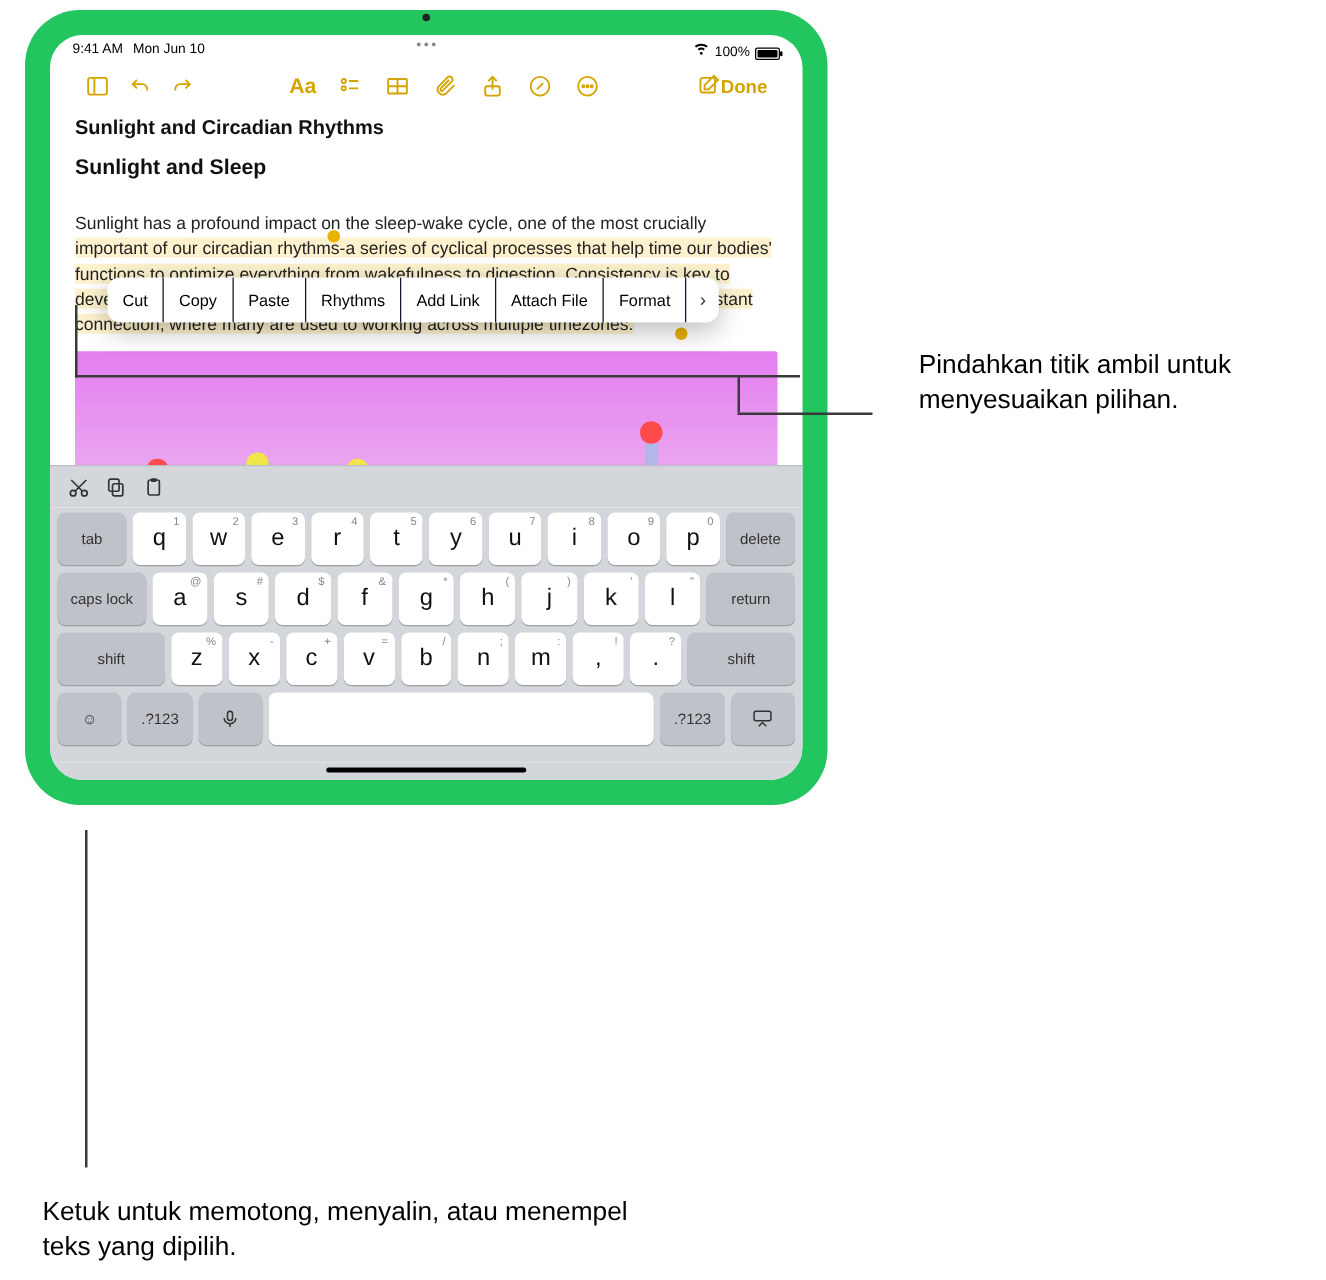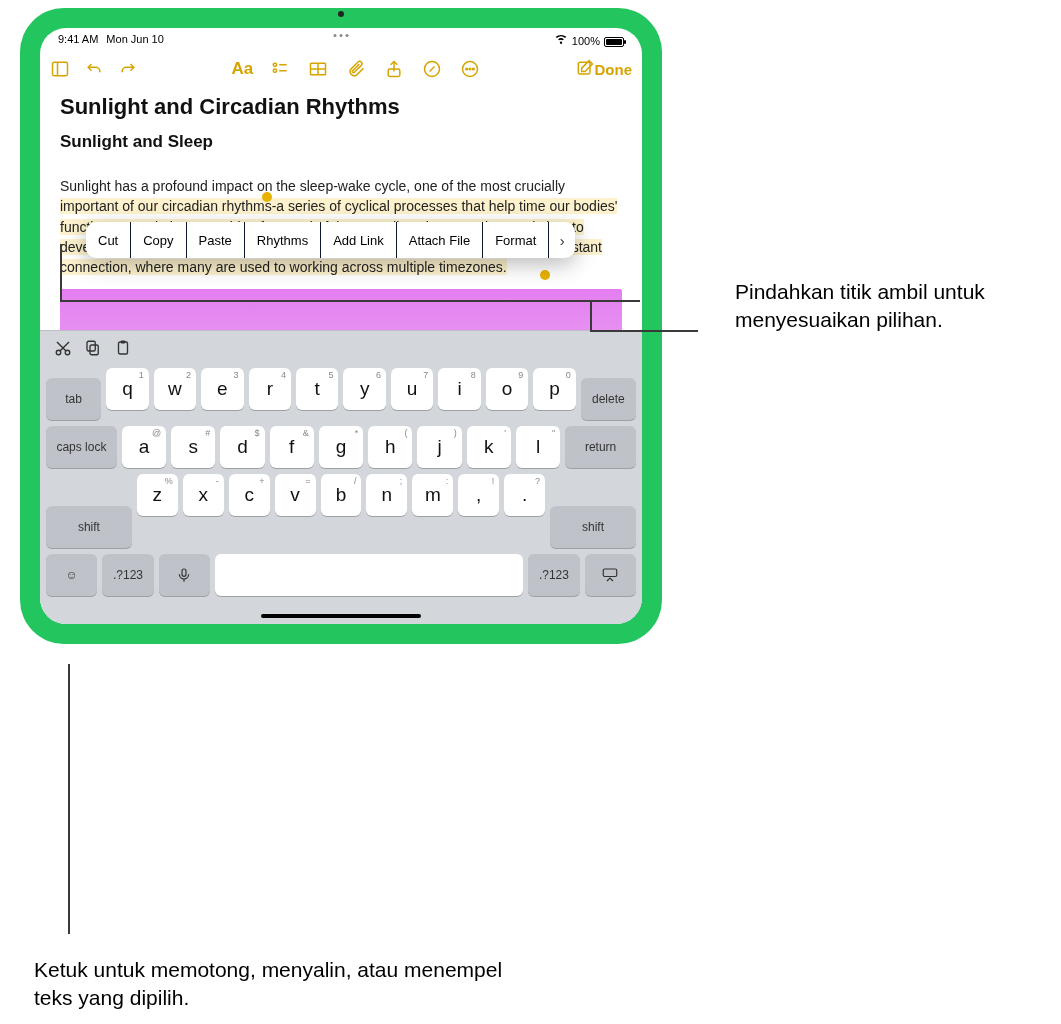--- a/index.html
+++ b/index.html
@@ -61,42 +61,42 @@
   .battery { width:20px;height:10px;border:1px solid #000;border-radius:2px;position:relative;}
   .battery::after{content:"";position:absolute;right:-3px;top:2px;width:2px;height:4px;background:#000;border-radius:1px;}
   .battery-fill{position:absolute;left:1px;top:1px;bottom:1px;right:1px;background:#000;border-radius:1px;}
   .status-dots { position:absolute; left:50%; transform:translateX(-50%); top:6px; display:flex; gap:3px; }
   .status-dots span{width:3px;height:3px;border-radius:50%;background:#888;}
   
   .toolbar {
     height: 38px;
     display: flex;
     align-items: center;
-    padding: 0 10px;
+    padding: 0 28px;
     gap: 6px;
   }
   .tool-left { display: flex; gap: 14px; }
   .tool-right { margin-left: auto; display:flex; align-items:center;}
   .tool-center { flex:1; display:flex; justify-content:center; gap:18px; }
   .icon {
     width: 20px; height: 20px;
     display: flex; align-items: center; justify-content: center;
     color: #d6a400;
   }
   .icon svg { width:100%; height:100%; }
   .done-btn { color: #d6a400; font-weight:600; font-size:15px; }
   
   .content {
     flex: 1;
     padding: 6px 20px 0 20px;
     overflow: hidden;
     position: relative;
   }
   .note-title {
-    font-size: 22px;
+    font-size: 16px;
     font-weight: 700;
     color: #111;
     margin-bottom: 12px;
   }
   .tags { color: #d6a400; font-size: 14px; margin-bottom: 18px; }
   .subheading {
     font-size: 17px;
     font-weight: 700;
     color: #111;
     margin-bottom: 24px;
@@ -185,23 +185,23 @@
     position: relative;
     display:flex;
     flex-direction: column;
     align-items: center;
     justify-content: center;
     font-size: 19px;
     color:#111;
   }
   .key .sub { position:absolute; top:2px; right:5px; font-size:9px; color:#888;}
   .key.mod { background:#bfc3c9; font-size:12px; color:#333; }
-  .key.wide1 { flex: 1.3; margin-top: 10px; }
+  .key.wide1 { flex: 1.3; }
   .key.wide15 { flex: 1.6; }
-  .key.wide2 { flex: 2.1; margin-top: 32px; }
+  .key.wide2 { flex: 2.1; }
   .key.space { flex: 6; background:#fff;}
   .home-bar {
     height: 14px;
     background:#d3d6db;
     display:flex;justify-content:center;align-items:flex-start;
   }
   .home-indicator{
     width:160px;height:4px;background:#000;border-radius:3px;margin-top:4px;
   }
   

